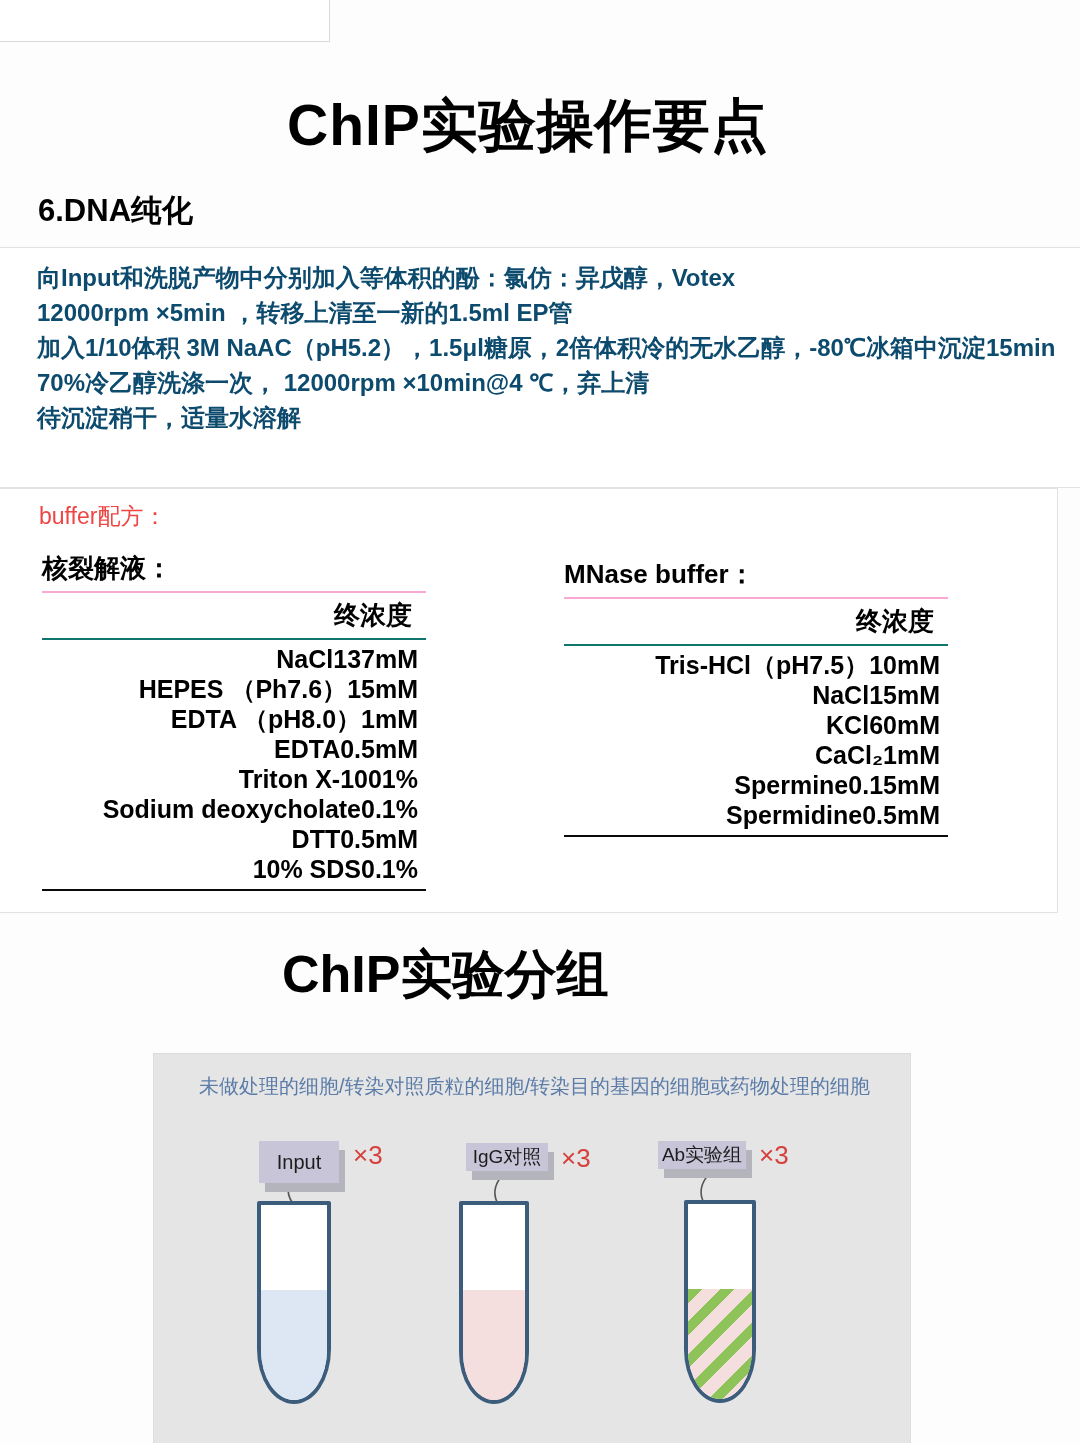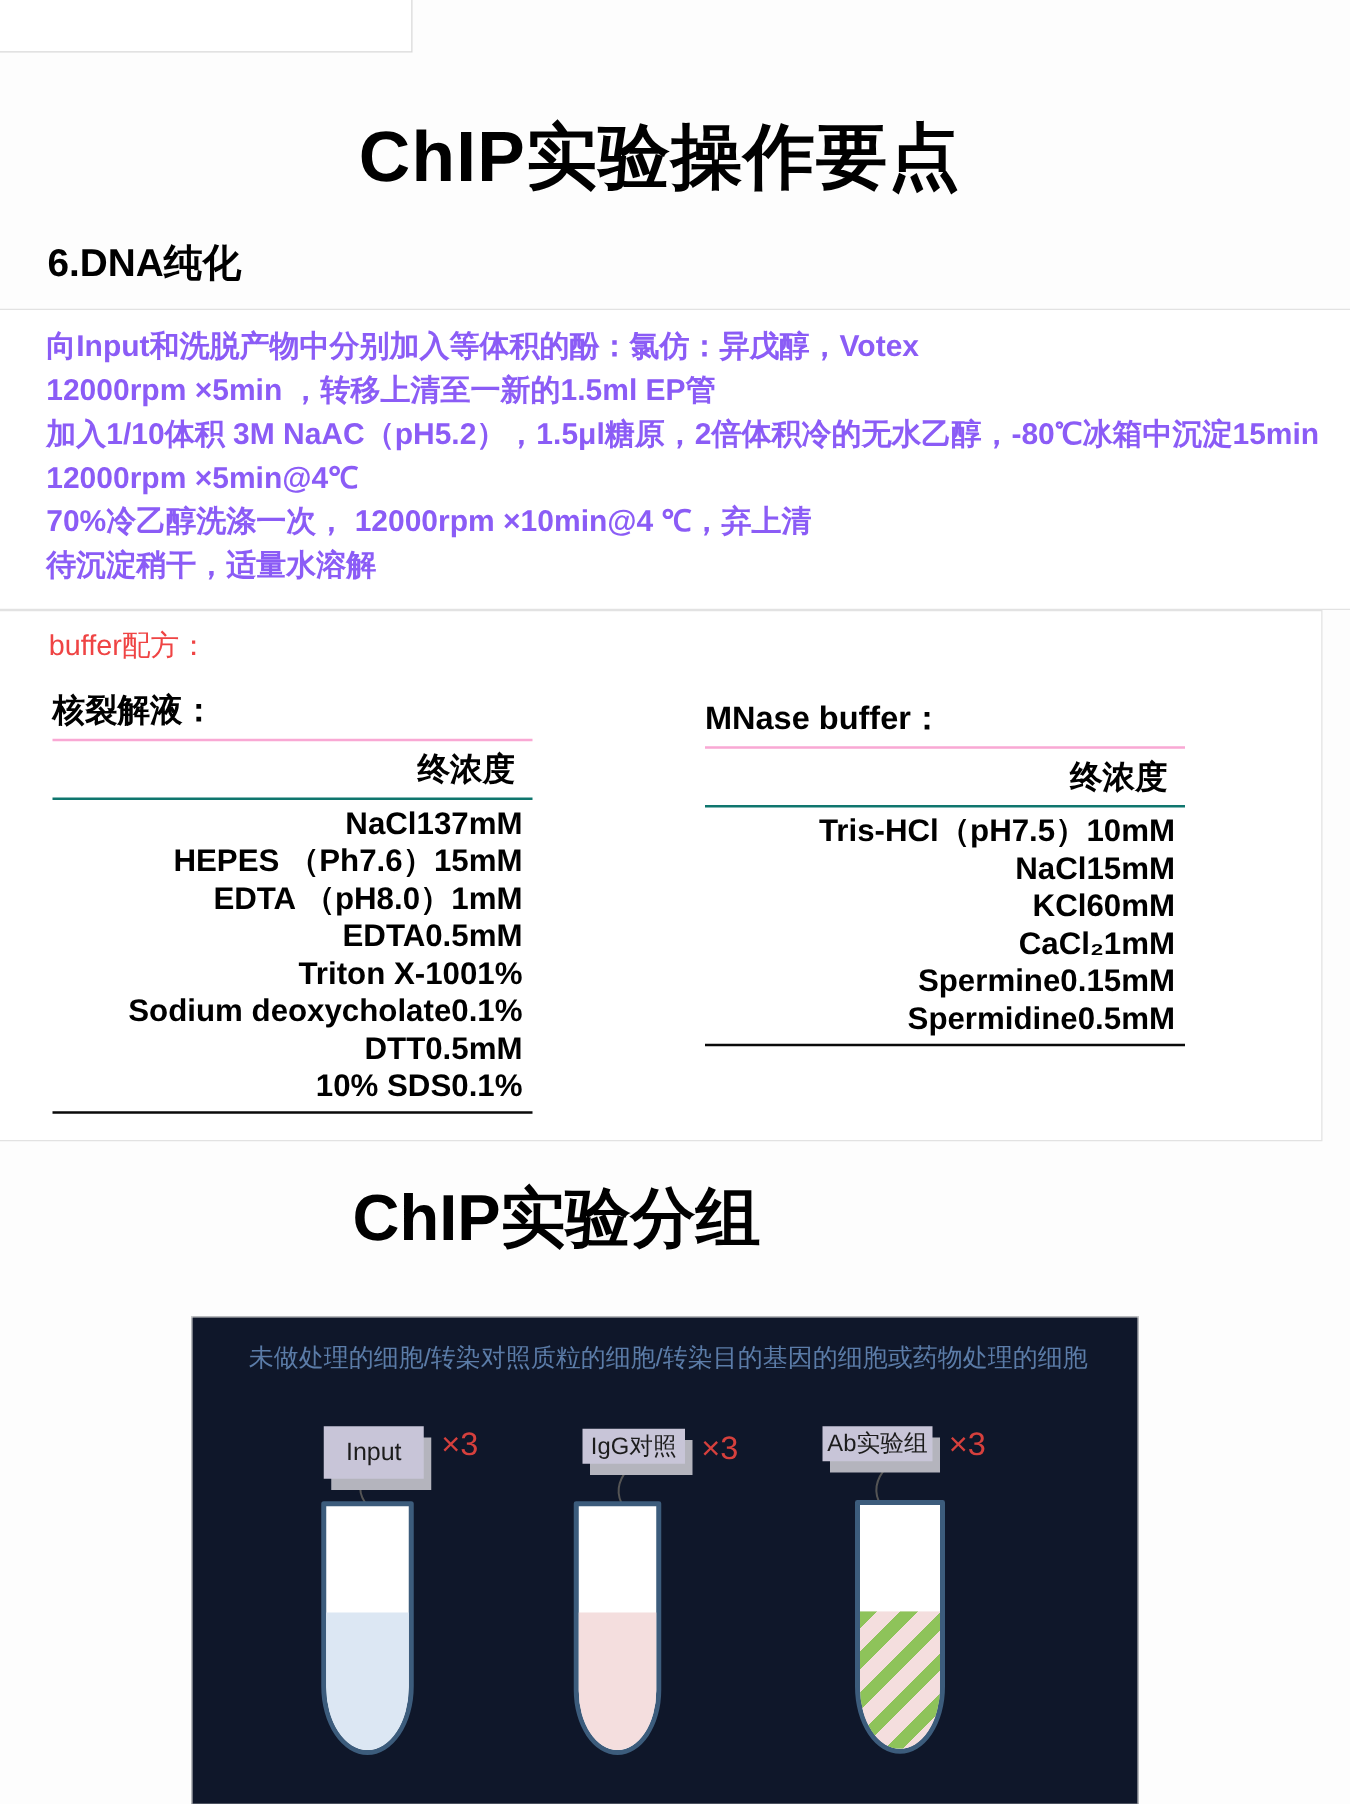--- a/index.html
+++ b/index.html
@@ -20,21 +20,21 @@
   .section-heading{
     position:absolute;left:38px;top:190px;
     font-size:31px;font-weight:bold;white-space:nowrap;
   }
   .protocol-card{
     position:absolute;left:-2px;top:247px;width:1084px;height:241px;
     background:#fff;border:1px solid #e2e2e2;box-sizing:border-box;
   }
   .protocol-lines{
     position:absolute;left:38px;top:12px;right:16px;
-    font-size:24px;font-weight:bold;line-height:35px;color:#8b5cf6;
+    font-size:24px;font-weight:bold;line-height:35px;color:#0c4a6e;
   }
   .protocol-line{white-space:nowrap;}
   .buffer-card{
     position:absolute;left:-2px;top:488px;width:1060px;height:425px;
     background:#fff;border:1px solid #e2e2e2;box-sizing:border-box;
   }
   .buffer-heading{
     position:absolute;left:40px;top:12px;
     font-size:23px;color:#ef4444;white-space:nowrap;
   }
@@ -51,21 +51,21 @@
   }
   .btable-rows{border-bottom:2px solid #0a0a0a;padding:4px 0 5px;}
   .btable-row{display:flex;justify-content:flex-end;font-size:25px;line-height:30px;}
   .btable-row .val{padding-right:8px;}
   .title2{
     position:absolute;left:282px;top:940px;
     font-size:52px;font-weight:bold;white-space:nowrap;
   }
   .diagram-card{
     position:absolute;left:153px;top:1053px;width:758px;height:391px;
-    background:#0f172a;border:1px solid #dcdcdc;border-bottom:none;box-sizing:border-box;
+    background:#e5e5e5;border:1px solid #dcdcdc;border-bottom:none;box-sizing:border-box;
   }
   .diagram-subtitle{
     position:absolute;left:45px;top:19px;
     font-size:20px;white-space:nowrap;
   }
   .leader-svg{position:absolute;left:0;top:0;pointer-events:none;}
   .tube-label{
     position:absolute;display:flex;align-items:center;justify-content:center;
     color:#1c1c1c;white-space:nowrap;
   }
@@ -95,21 +95,20 @@
 
 <div class="title1">ChIP实验操作要点</div>
 
 <div class="section-heading">6.DNA纯化</div>
 
 <div class="protocol-card">
   <div class="protocol-lines" id="protocol-lines">
       <div class="protocol-line">向Input和洗脱产物中分别加入等体积的酚：氯仿：异戊醇，Votex</div>
       <div class="protocol-line">12000rpm ×5min ，转移上清至一新的1.5ml EP管</div>
       <div class="protocol-line">加入1/10体积 3M NaAC（pH5.2），1.5μl糖原，2倍体积冷的无水乙醇，-80℃冰箱中沉淀15min</div>
-      <div class="protocol-line">12000rpm ×5min@4℃</div>
       <div class="protocol-line">70%冷乙醇洗涤一次， 12000rpm ×10min@4 ℃，弃上清</div>
       <div class="protocol-line">待沉淀稍干，适量水溶解</div>
     </div>
 </div>
 
 <div class="buffer-card">
   <div class="buffer-heading">buffer配方：</div>
   <div class="btable" id="table-left">
       <div class="btable-title">核裂解液：</div>
       <div class="btable-colheader">终浓度</div>

